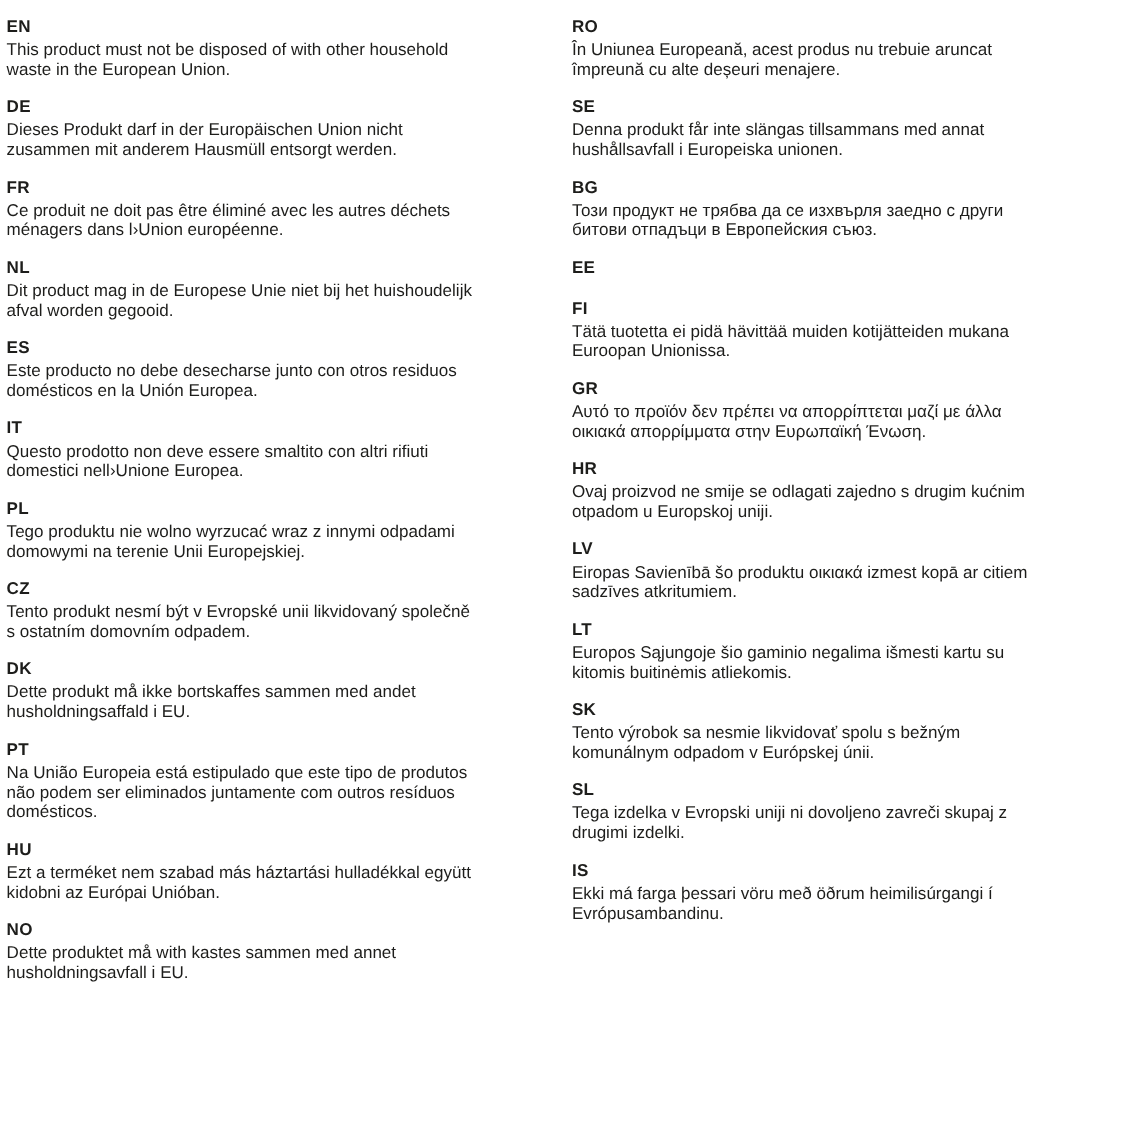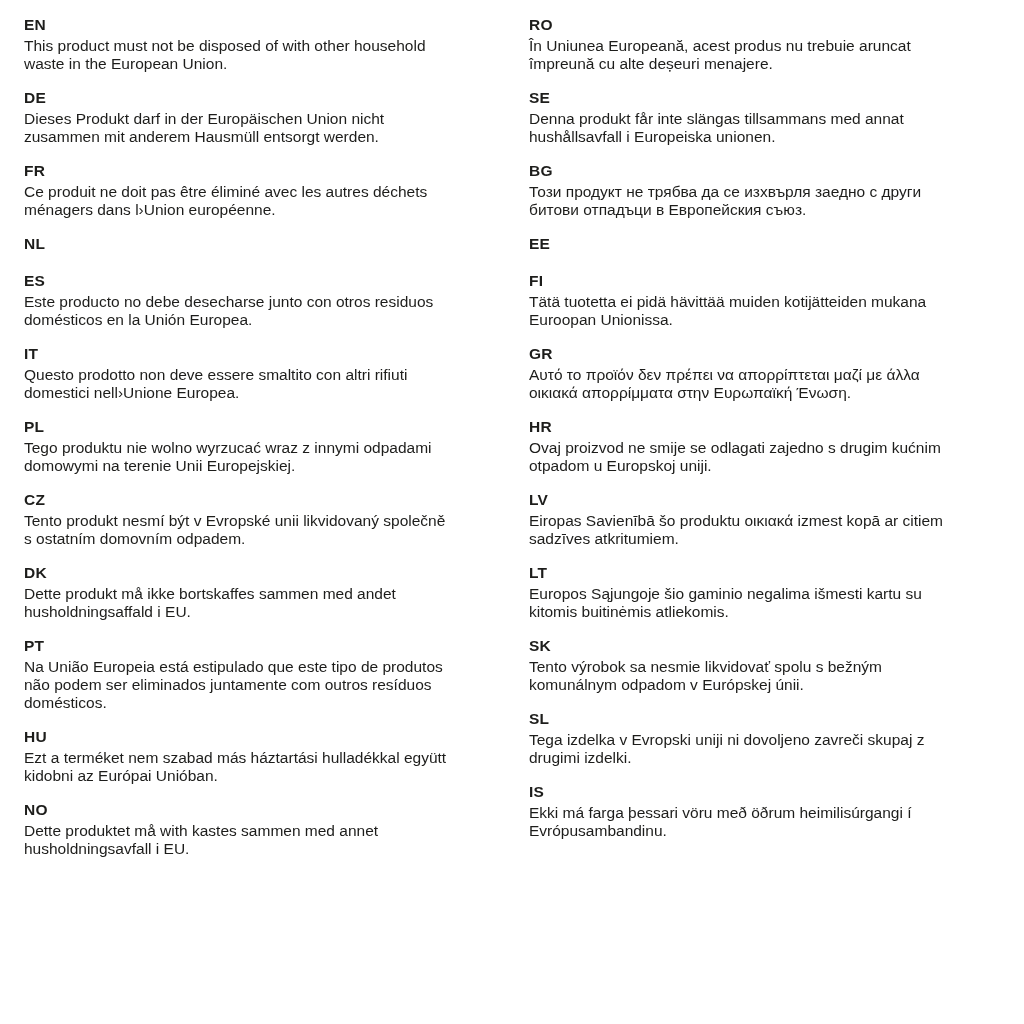--- a/index.html
+++ b/index.html
@@ -11,21 +11,21 @@
     width: 1024px;
     height: 1024px;
     font-family: "Liberation Sans", sans-serif;
     color: #1d1d1b;
     box-sizing: border-box;
   }
   .page {
     box-sizing: border-box;
     width: 1024px;
     height: 1024px;
-    padding: 14px 22px 10px 24px;
+    padding: 14px 22px 10px 6px;
     display: flex;
     gap: 32px;
     overflow: hidden;
   }
   .col {
     flex: 1 1 0;
     min-width: 0;
     display: flex;
     flex-direction: column;
   }
@@ -63,20 +63,22 @@
       <p class="text">Dieses Produkt darf in der Europäischen Union nicht
 zusammen mit anderem Hausmüll entsorgt werden.</p>
     </div>
     <div class="entry">
       <h3 class="code">FR</h3>
       <p class="text">Ce produit ne doit pas être éliminé avec les autres déchets
 ménagers dans l›Union européenne.</p>
     </div>
     <div class="entry">
       <h3 class="code">NL</h3>
+      <p class="text">Dit product mag in de Europese Unie niet bij het huishoudelijk
+afval worden gegooid.</p>
     </div>
     <div class="entry">
       <h3 class="code">ES</h3>
       <p class="text">Este producto no debe desecharse junto con otros residuos
 domésticos en la Unión Europea.</p>
     </div>
     <div class="entry">
       <h3 class="code">IT</h3>
       <p class="text">Questo prodotto non deve essere smaltito con altri rifiuti
 domestici nell›Unione Europea.</p>

